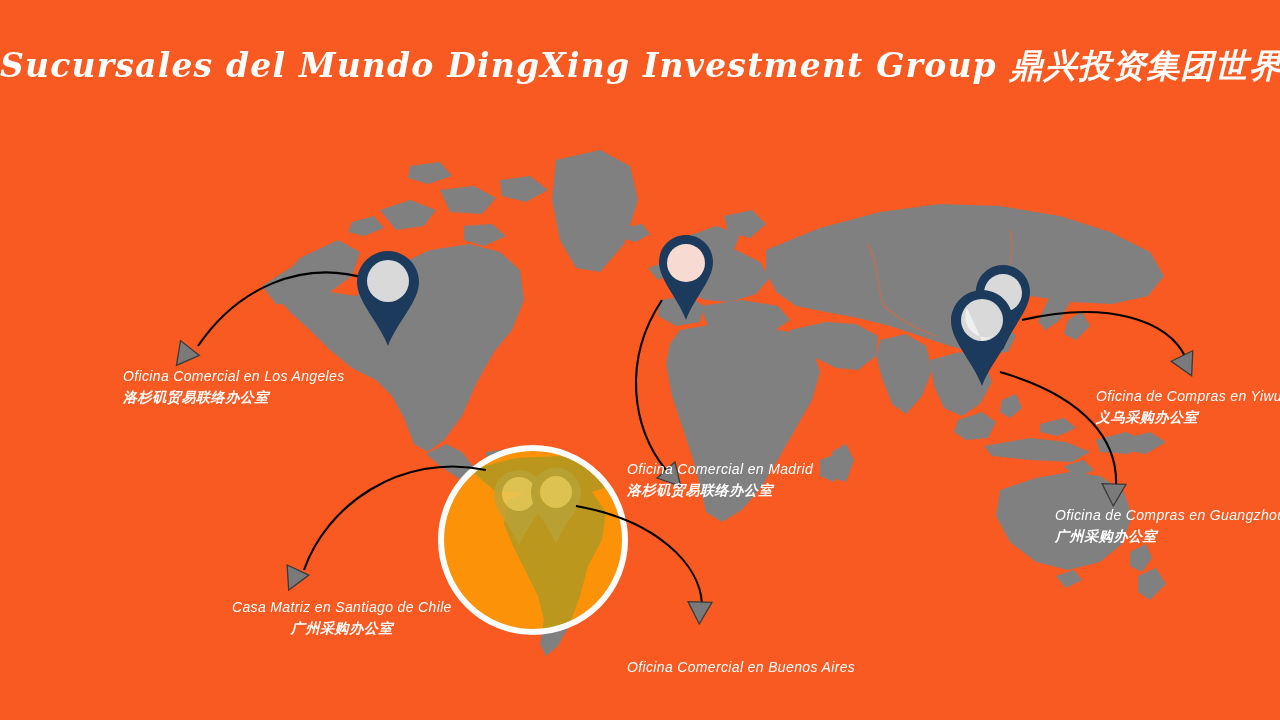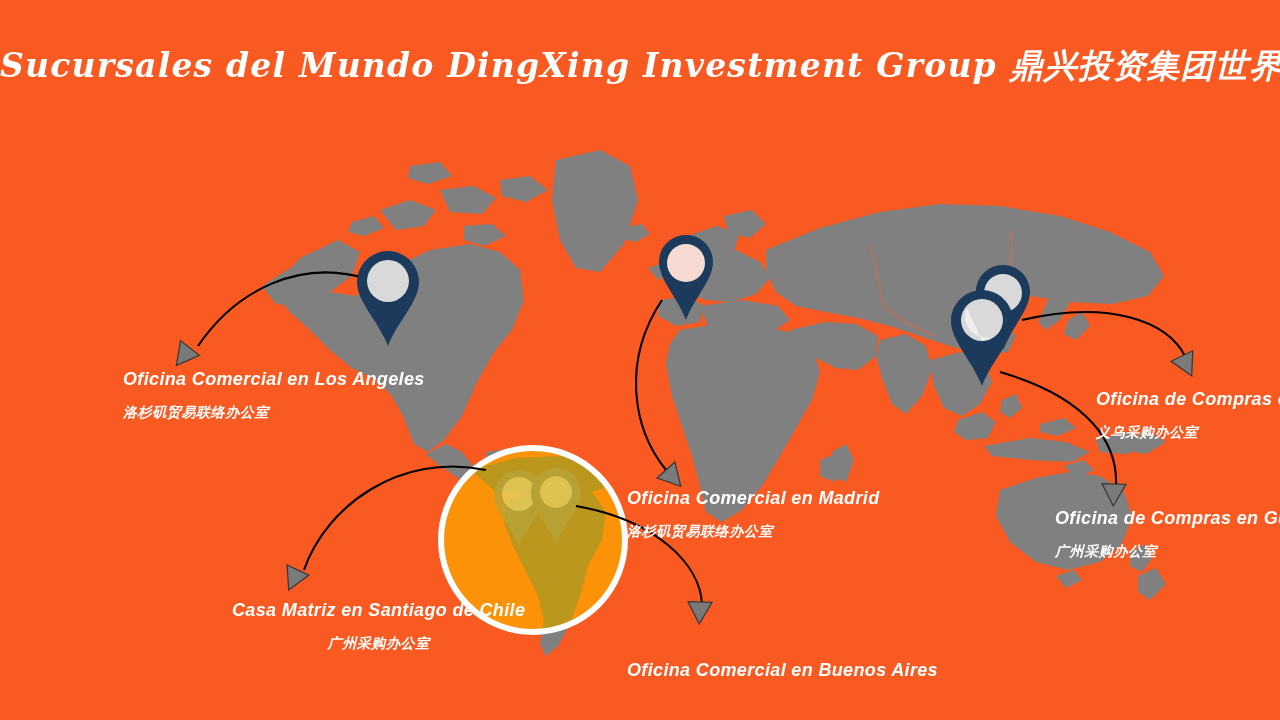--- a/index.html
+++ b/index.html
@@ -39,33 +39,33 @@
   }
   .label {
     position: absolute;
     color: #FFFFFF;
     white-space: nowrap;
     line-height: 1.12;
   }
   .label .lat {
     font-family: "Liberation Sans", "DejaVu Sans", sans-serif;
     font-style: italic;
-    font-weight: bold;
-    font-size: 18px;
+    font-weight: normal;
+    font-size: 14px;
     letter-spacing: 0.35px;
     display: block;
   }
   .label .cjk {
-    font-family: Liberation Serif, serif;
+    font-family: Liberation Mono, monospace;
     font-style: italic;
     font-weight: bold;
     font-size: 14px;
     letter-spacing: 0.6px;
     display: block;
-    margin-top: 16px;
+    margin-top: 6px;
   }
 </style>
 </head>
 <body>
 
 <div id="slide">
 
   <svg id="mapsvg" viewBox="0 0 1280 720">
     <defs>
       <clipPath id="spotClip">
@@ -217,21 +217,21 @@
     </g>
   </svg>
 
   <div id="title">Sucursales del Mundo DingXing Investment Group 鼎兴投资集团世界各地办事处</div>
 
   <div class="label" style="left:123px; top:369px;">
     <span class="lat">Oficina Comercial en Los Angeles</span>
     <span class="cjk">洛杉矶贸易联络办公室</span>
   </div>
 
-  <div class="label" style="left:627px; top:488px;">
+  <div class="label" style="left:627px; top:462px;">
     <span class="lat">Oficina Comercial en Madrid</span>
     <span class="cjk">洛杉矶贸易联络办公室</span>
   </div>
 
   <div class="label" style="left:1096px; top:389px;">
     <span class="lat">Oficina de Compras en Yiwu</span>
     <span class="cjk">义乌采购办公室</span>
   </div>
 
   <div class="label" style="left:1055px; top:508px;">

